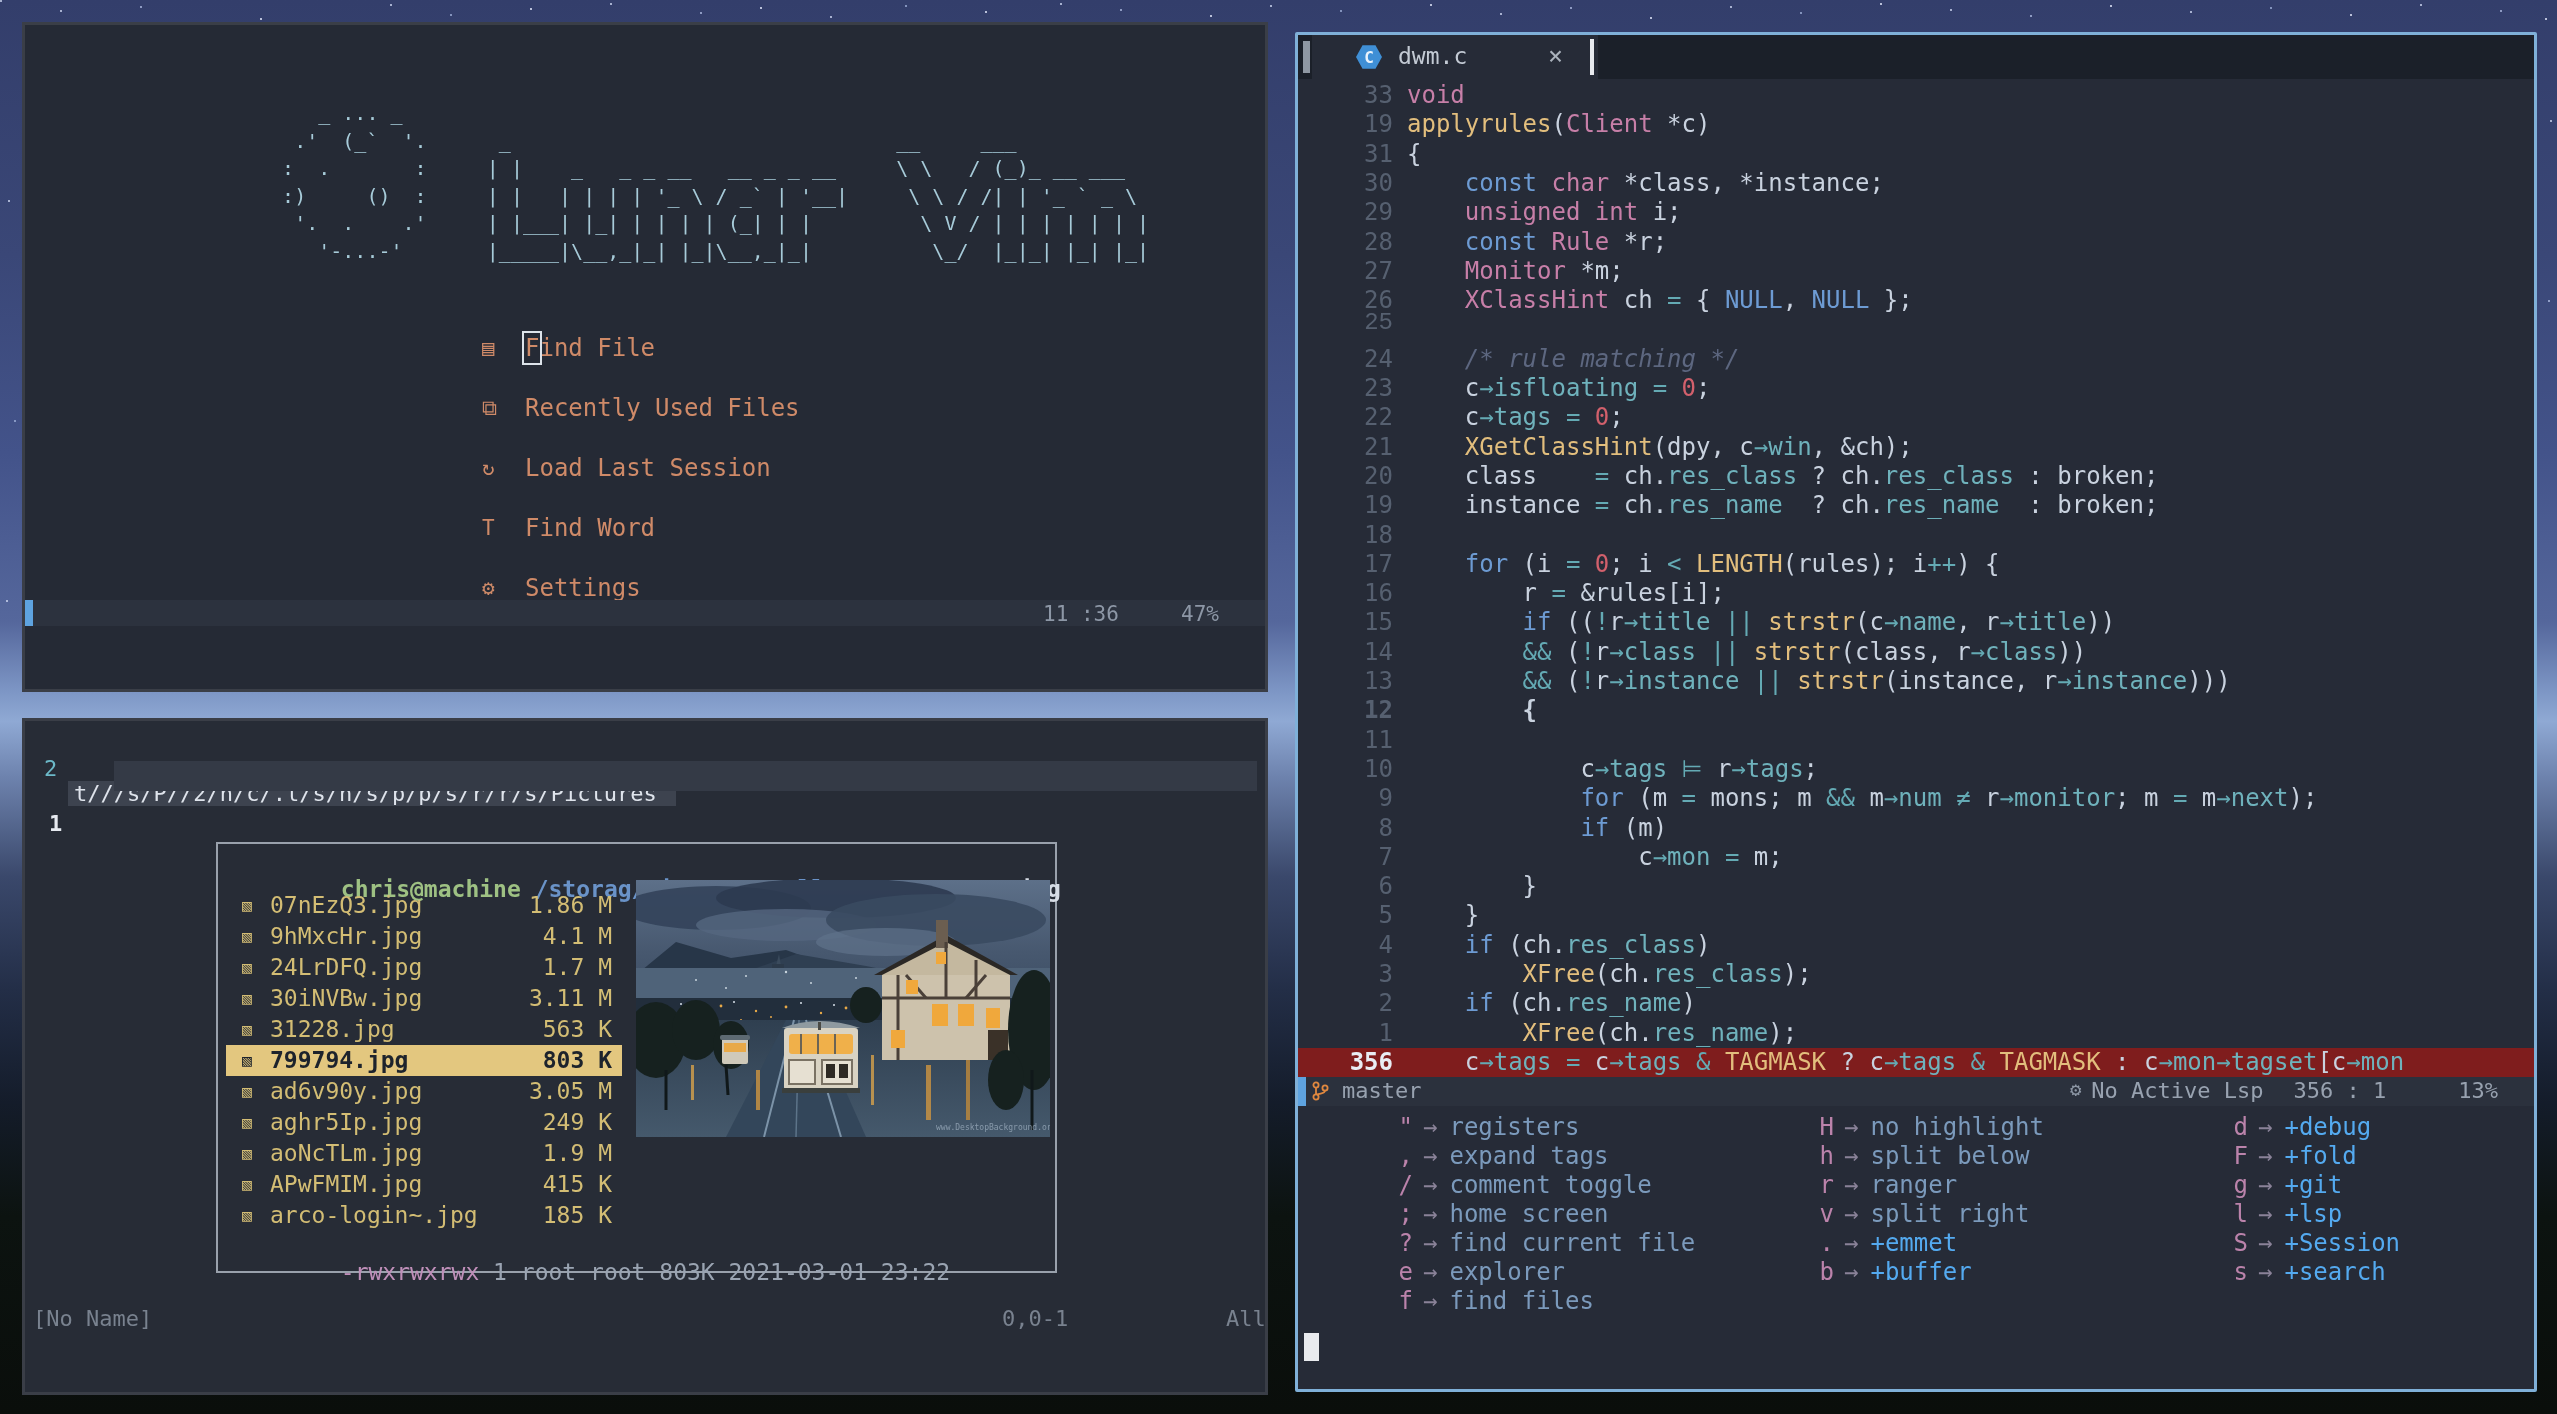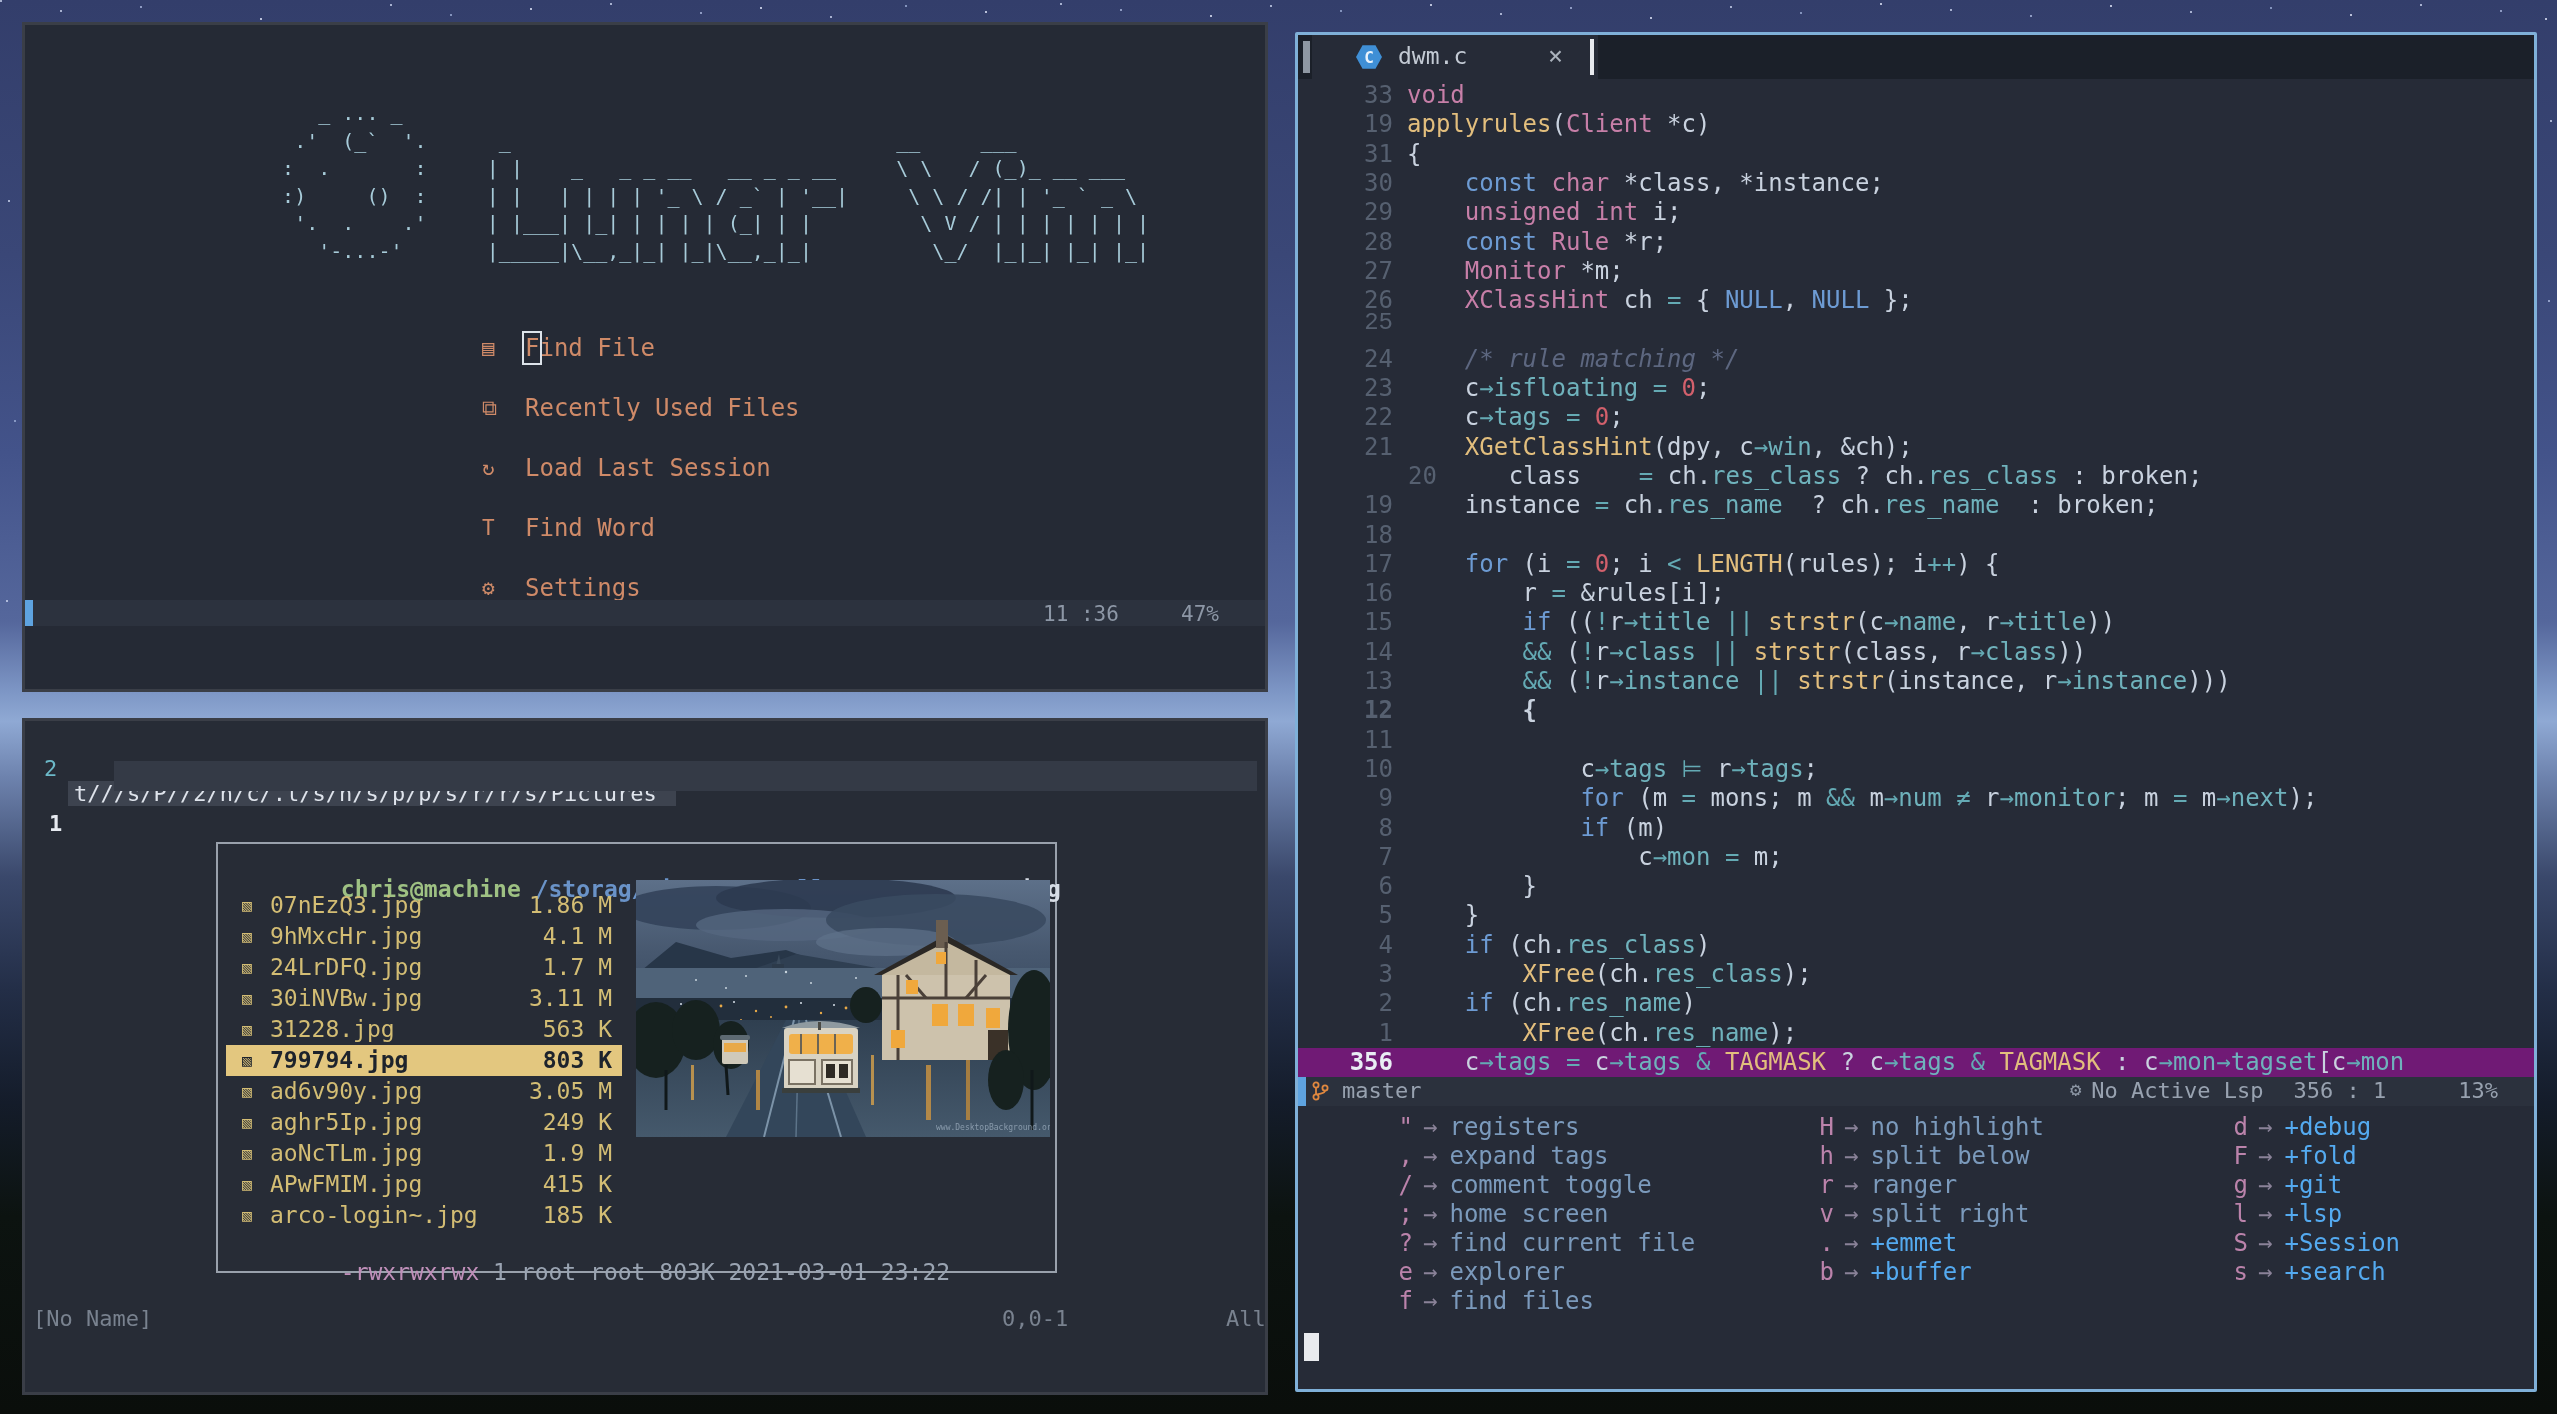--- a/index.html
+++ b/index.html
@@ -83,21 +83,21 @@
     display:flex; align-items:center; justify-content:center; }
   #tabline .tab-title { position:absolute; left:100px; top:8px; font-size:23px; color:#c3cad4; }
   #tabline .tab-close { position:absolute; left:250px; top:6px; font-size:25px; color:#aab2bc; cursor:pointer; }
   #tabline .tab-caret { position:absolute; left:292px; top:4px; width:4px; height:36px; background:#e8eaee; }
 
   #code { position:absolute; left:0; right:0; top:46px; }
   .row { position:absolute; left:0; right:0; height:29.3px; line-height:29.3px;
     font-size:24px; white-space:pre; overflow:hidden; }
   .row .ln { position:absolute; left:0; width:95px; text-align:right; color:#566070; }
   .row .src { position:absolute; left:109px; }
-  .row.cur { background:#701a75; }
+  .row.cur { background:#7f1d1d; }
   .row.cur .ln { color:#e9edf4; font-weight:bold; }
   .tk-k{color:#6d9bd3} .tk-t{color:#c77fa8} .tk-f{color:#e2be7d} .tk-m{color:#6fb2bc}
   .tk-o{color:#64aab4} .tk-d{color:#d2606c} .tk-c{color:#5d6780;font-style:italic} .tk-p{color:#c9d2df}
 
   #ed-status { position:absolute; left:0; right:0; top:1042px; height:29px; background:#2b313d;
     font-size:22px; color:#98a2b0; }
   #ed-status .accent-bar { position:absolute; left:0; top:0; width:8px; height:29px; background:#5ea3e0; }
   #ed-status .branch { position:absolute; left:44px; top:1px; }
   #ed-status .git-ic { position:absolute; left:14px; top:3px; }
   #ed-status .right { position:absolute; right:36px; top:1px; display:flex; }
@@ -336,21 +336,21 @@
         <div class="row" style="top: 87.9px;"><span class="ln">30</span><span class="src"><span class="tk-p">    </span><span class="tk-k">const</span><span class="tk-t"> char</span><span class="tk-p"> *class, *instance;</span></span></div>
         <div class="row" style="top: 117.2px;"><span class="ln">29</span><span class="src"><span class="tk-p">    </span><span class="tk-t">unsigned int</span><span class="tk-p"> i;</span></span></div>
         <div class="row" style="top: 146.5px;"><span class="ln">28</span><span class="src"><span class="tk-p">    </span><span class="tk-k">const</span><span class="tk-t"> Rule</span><span class="tk-p"> *r;</span></span></div>
         <div class="row" style="top: 175.8px;"><span class="ln">27</span><span class="src"><span class="tk-p">    </span><span class="tk-t">Monitor</span><span class="tk-p"> *m;</span></span></div>
         <div class="row" style="top: 205.1px;"><span class="ln">26</span><span class="src"><span class="tk-p">    </span><span class="tk-t">XClassHint</span><span class="tk-p"> ch </span><span class="tk-o">=</span><span class="tk-p"> { </span><span class="tk-k">NULL</span><span class="tk-p">, </span><span class="tk-k">NULL</span><span class="tk-p"> };</span></span></div>
         <div class="row" style="top: 227px; font-family: Liberation Mono, monospace;"><span class="ln">25</span><span class="src"></span></div>
         <div class="row" style="top: 263.7px;"><span class="ln">24</span><span class="src"><span class="tk-p">    </span><span class="tk-c">/* rule matching */</span></span></div>
         <div class="row" style="top: 293px;"><span class="ln">23</span><span class="src"><span class="tk-p">    c</span><span class="tk-o">→</span><span class="tk-m">isfloating</span><span class="tk-p"> </span><span class="tk-o">=</span><span class="tk-p"> </span><span class="tk-d">0</span><span class="tk-p">;</span></span></div>
         <div class="row" style="top: 322.3px;"><span class="ln">22</span><span class="src"><span class="tk-p">    c</span><span class="tk-o">→</span><span class="tk-m">tags</span><span class="tk-p"> </span><span class="tk-o">=</span><span class="tk-p"> </span><span class="tk-d">0</span><span class="tk-p">;</span></span></div>
         <div class="row" style="top: 351.6px;"><span class="ln">21</span><span class="src"><span class="tk-p">    </span><span class="tk-f">XGetClassHint</span><span class="tk-p">(dpy, c</span><span class="tk-o">→</span><span class="tk-m">win</span><span class="tk-p">, &amp;ch);</span></span></div>
-        <div class="row" style="top: 380.9px; margin-left: 44px;"><span class="ln">20</span><span class="src"><span class="tk-p">    class    </span><span class="tk-o">=</span><span class="tk-p"> ch.</span><span class="tk-m">res_class</span><span class="tk-p"> ? ch.</span><span class="tk-m">res_class</span><span class="tk-p"> : broken;</span></span></div>
+        <div class="row" style="top: 380.9px;"><span class="ln">20</span><span class="src"><span class="tk-p">    class    </span><span class="tk-o">=</span><span class="tk-p"> ch.</span><span class="tk-m">res_class</span><span class="tk-p"> ? ch.</span><span class="tk-m">res_class</span><span class="tk-p"> : broken;</span></span></div>
         <div class="row" style="top: 410.2px;"><span class="ln">19</span><span class="src"><span class="tk-p">    instance </span><span class="tk-o">=</span><span class="tk-p"> ch.</span><span class="tk-m">res_name</span><span class="tk-p">  ? ch.</span><span class="tk-m">res_name</span><span class="tk-p">  : broken;</span></span></div>
         <div class="row" style="top: 439.5px;"><span class="ln">18</span><span class="src"></span></div>
         <div class="row" style="top: 468.8px;"><span class="ln">17</span><span class="src"><span class="tk-p">    </span><span class="tk-k">for</span><span class="tk-p"> (i </span><span class="tk-o">=</span><span class="tk-p"> </span><span class="tk-d">0</span><span class="tk-p">; i </span><span class="tk-o">&lt;</span><span class="tk-p"> </span><span class="tk-f">LENGTH</span><span class="tk-p">(rules); i</span><span class="tk-o">++</span><span class="tk-p">) {</span></span></div>
         <div class="row" style="top: 498.1px;"><span class="ln">16</span><span class="src"><span class="tk-p">        r </span><span class="tk-o">=</span><span class="tk-p"> &amp;rules[i];</span></span></div>
         <div class="row" style="top: 527.4px;"><span class="ln">15</span><span class="src"><span class="tk-p">        </span><span class="tk-k">if</span><span class="tk-p"> ((</span><span class="tk-o">!</span><span class="tk-p">r</span><span class="tk-o">→</span><span class="tk-m">title</span><span class="tk-p"> </span><span class="tk-o">||</span><span class="tk-p"> </span><span class="tk-f">strstr</span><span class="tk-p">(c</span><span class="tk-o">→</span><span class="tk-m">name</span><span class="tk-p">, r</span><span class="tk-o">→</span><span class="tk-m">title</span><span class="tk-p">))</span></span></div>
         <div class="row" style="top: 556.7px;"><span class="ln">14</span><span class="src"><span class="tk-p">        </span><span class="tk-o">&amp;&amp;</span><span class="tk-p"> (</span><span class="tk-o">!</span><span class="tk-p">r</span><span class="tk-o">→</span><span class="tk-m">class</span><span class="tk-p"> </span><span class="tk-o">||</span><span class="tk-p"> </span><span class="tk-f">strstr</span><span class="tk-p">(class, r</span><span class="tk-o">→</span><span class="tk-m">class</span><span class="tk-p">))</span></span></div>
         <div class="row" style="top: 586px;"><span class="ln">13</span><span class="src"><span class="tk-p">        </span><span class="tk-o">&amp;&amp;</span><span class="tk-p"> (</span><span class="tk-o">!</span><span class="tk-p">r</span><span class="tk-o">→</span><span class="tk-m">instance</span><span class="tk-p"> </span><span class="tk-o">||</span><span class="tk-p"> </span><span class="tk-f">strstr</span><span class="tk-p">(instance, r</span><span class="tk-o">→</span><span class="tk-m">instance</span><span class="tk-p">)))</span></span></div>
         <div class="row" style="top: 615.3px; font-weight: bold;"><span class="ln">12</span><span class="src"><span class="tk-p">        {</span></span></div>
         <div class="row" style="top: 644.6px;"><span class="ln">11</span></div>
         <div class="row" style="top: 673.9px;"><span class="ln">10</span><span class="src"><span class="tk-p">            c</span><span class="tk-o">→</span><span class="tk-m">tags</span><span class="tk-p"> </span><span class="tk-o">⊨</span><span class="tk-p"> r</span><span class="tk-o">→</span><span class="tk-m">tags</span><span class="tk-p">;</span></span></div>

